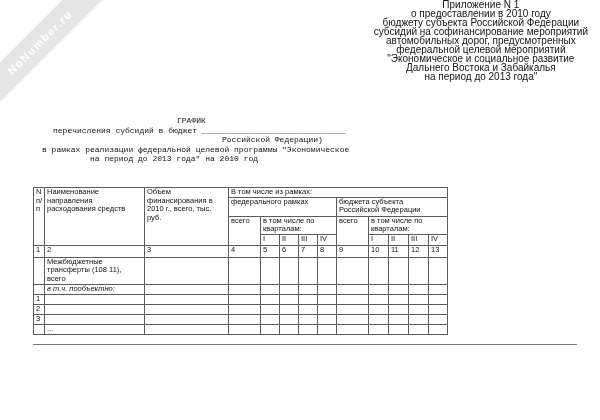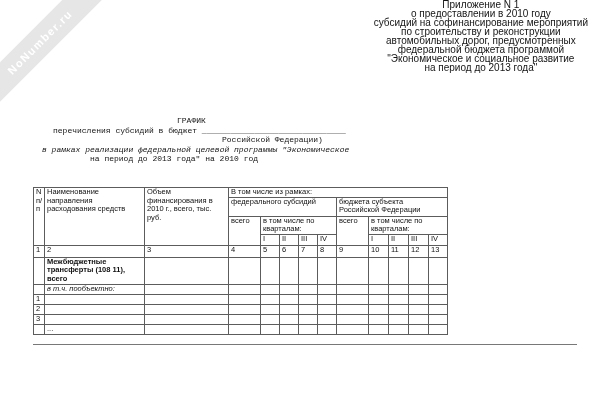--- a/index.html
+++ b/index.html
@@ -25,36 +25,36 @@
   
   .title{
     position:absolute;left:42px;top:116px;
     font-family:"Liberation Mono","DejaVu Sans Mono",monospace;
     font-size:8px;line-height:9.5px;white-space:nowrap;color:#141414;
   }
   .tl1{padding-left:135px;}
   .tl2{padding-left:11px;}
   .tl3{padding-left:174px;}
   .tl4{padding-left:180px;}
-  .tl5{padding-left:0;font-style:italic;}
+  .tl5{padding-left:0;}
   .tl6{padding-left:21px;}
   .tl7{padding-left:48px;}
   
   table.grid{
     position:absolute;left:33px;top:187px;
     border-collapse:collapse;table-layout:fixed;width:414px;
     font-size:7.5px;line-height:8.5px;color:#111111;
   }
   table.grid td{
     border:1px solid #5c5c5c;vertical-align:top;text-align:left;
     padding:0 2px;overflow:hidden;
   }
   .r1{height:9px;}  .r2{height:19px;} .r3{height:18px;}
   .r4{height:11px;} .r5{height:12px;}
-  .rA{height:27px;font-weight:bold;} .rB{height:10px;font-style:italic;} .rC{height:10px;}
+  .rA{height:27px;} .rB{height:10px;font-style:italic;} .rC{height:10px;}
   .rD{height:10px;} .rE{height:10px;} .rF{height:10px;}
   td.c-num{padding:0 1px;}
   td.pad12{padding-right:12px;}
   td.pad22{padding-right:22px;}
   td.pad20{padding-right:20px;}
   
   .footer-rule{
     position:absolute;left:33px;top:344px;width:544px;height:1px;
     background:#787878;
   }
@@ -62,25 +62,26 @@
 </head>
 <body>
 
 <div class="wm-band">
   <span class="wm-text">NoNumber.ru</span>
 </div>
 
 <div class="corner">
   <div>Приложение N 1</div>
   <div>о предоставлении в 2010 году</div>
+  <div>бюджету субъекта Российской Федерации</div>
   <div>субсидий на софинансирование мероприятий</div>
-  <div>по строительству и реконструкции</div>
   <div>автомобильных дорог, предусмотренных</div>
-  <div>федеральной бюджета программой</div>
+  <div>федеральной целевой мероприятий</div>
   <div>"Экономическое и социальное развитие</div>
+  <div>Дальнего Востока и Забайкалья</div>
   <div>на период до 2013 года"</div>
 </div>
 
 <div class="title">
   <div class="tl1">ГРАФИК</div>
   <div class="tl2">перечисления субсидий в бюджет ______________________________</div>
   <div class="tl4">Российской Федерации)</div>
   <div class="tl5">в рамках реализации федеральной целевой программы "Экономическое</div>
   <div class="tl7">на период до 2013 года" на 2010 год</div>
 </div>
@@ -102,21 +103,21 @@
     <col style="width:19px">
   </colgroup>
   <tbody>
       <tr class="r1">
     <td rowspan="4" class="c-num">N п/п</td>
     <td rowspan="4" class="pad12">Наименование направления расходования средств</td>
     <td rowspan="4" class="pad22">Объем финансирования в 2010 г., всего, тыс. руб.</td>
     <td colspan="10">В том числе из рамках:</td>
   </tr>
   <tr class="r2">
-    <td colspan="5">федерального субсидий</td>
+    <td colspan="5">федерального рамках</td>
     <td colspan="5" class="pad20">бюджета субъекта Российской Федерации</td>
   </tr>
   <tr class="r3">
     <td rowspan="2">всего</td>
     <td colspan="4">в том числе по кварталам:</td>
     <td rowspan="2">всего</td>
     <td colspan="4">в том числе по кварталам:</td>
   </tr>
   <tr class="r4">
     <td>I</td>

